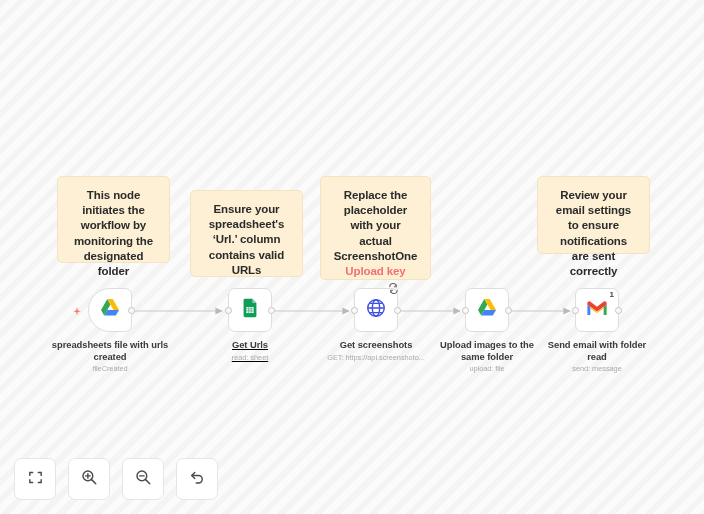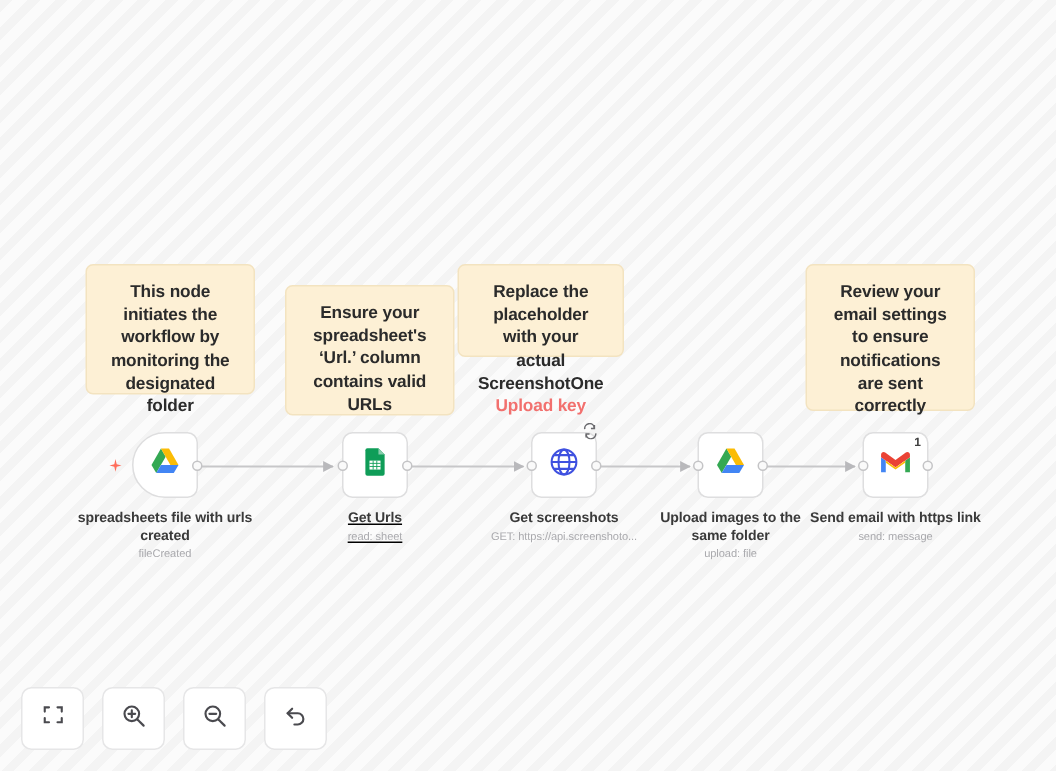--- a/index.html
+++ b/index.html
@@ -182,26 +182,26 @@
   </svg>
 
   <div class="sticky" style="left:57px; top:176px; width:113px; height:87px;">
     <span>This node initiates the workflow by monitoring the designated folder</span>
   </div>
 
   <div class="sticky" style="left:190px; top:176px; width:113px; height:87px;margin-top:14px;">
     <span>Ensure your spreadsheet's ‘Url.’ column contains valid URLs</span>
   </div>
 
-  <div class="sticky" style="left:305px; top:176px; width:111px; height:62px;padding-left:12px;">
+  <div class="sticky" style="left:320px; top:176px; width:111px; height:104px;padding-left:12px;">
     <span>Replace the placeholder with your actual ScreenshotOne </span>
     <span class="accent">Upload key</span>
   </div>
 
-  <div class="sticky" style="left:537px; top:176px; width:113px; height:98px;">
+  <div class="sticky" style="left:537px; top:176px; width:113px; height:78px;">
     <span>Review your email settings to ensure notifications are sent correctly</span>
   </div>
 
   <div class="node-group" style="left:50px; top:288px;">
     <div class="node-box trigger">
       <span class="bolt">
         <svg viewBox="0 0 24 24" width="12" height="12">
           <path d="M12 2 L13.6 9 L20 10.6 L13.6 12.2 L12 19 L10.4 12.2 L4 10.6 L10.4 9 Z" fill="#ff6d5a"></path>
         </svg>
       </span>
@@ -283,21 +283,21 @@
         <svg viewBox="0 0 48 36" width="22" height="18">
           <path d="M3 33 H10 V16 L3 11 Z" fill="#4285f4"></path>
           <path d="M38 33 H45 V11 L38 16 Z" fill="#34a853"></path>
           <path d="M3 7 A4 4 0 0 1 9 4 L24 15 L39 4 A4 4 0 0 1 45 7 V11 L24 26 L3 11 Z" fill="#ea4335"></path>
           <path d="M10 16 L24 26 L38 16 V33 H10 Z" fill="#ffffff"></path>
           <path d="M10 16 L24 26 L38 16 V19 L24 29 L10 19 Z" fill="#fbbc05"></path>
         </svg>
       </span>
       <span class="port out"></span>
     </div>
-    <div class="node-title">Send email with https link</div>
+    <div class="node-title">Send email with folder read</div>
     <div class="node-sub">send: message</div>
   </div>
 
   <div id="toolbar">
 
     <div class="tool-btn">
       <span>
         <svg viewBox="0 0 24 24" width="17" height="17" fill="none" stroke="#4a4a4f" stroke-width="2" stroke-linecap="round">
           <path d="M4 9 V5 H8"></path>
           <path d="M16 5 H20 V9"></path>

